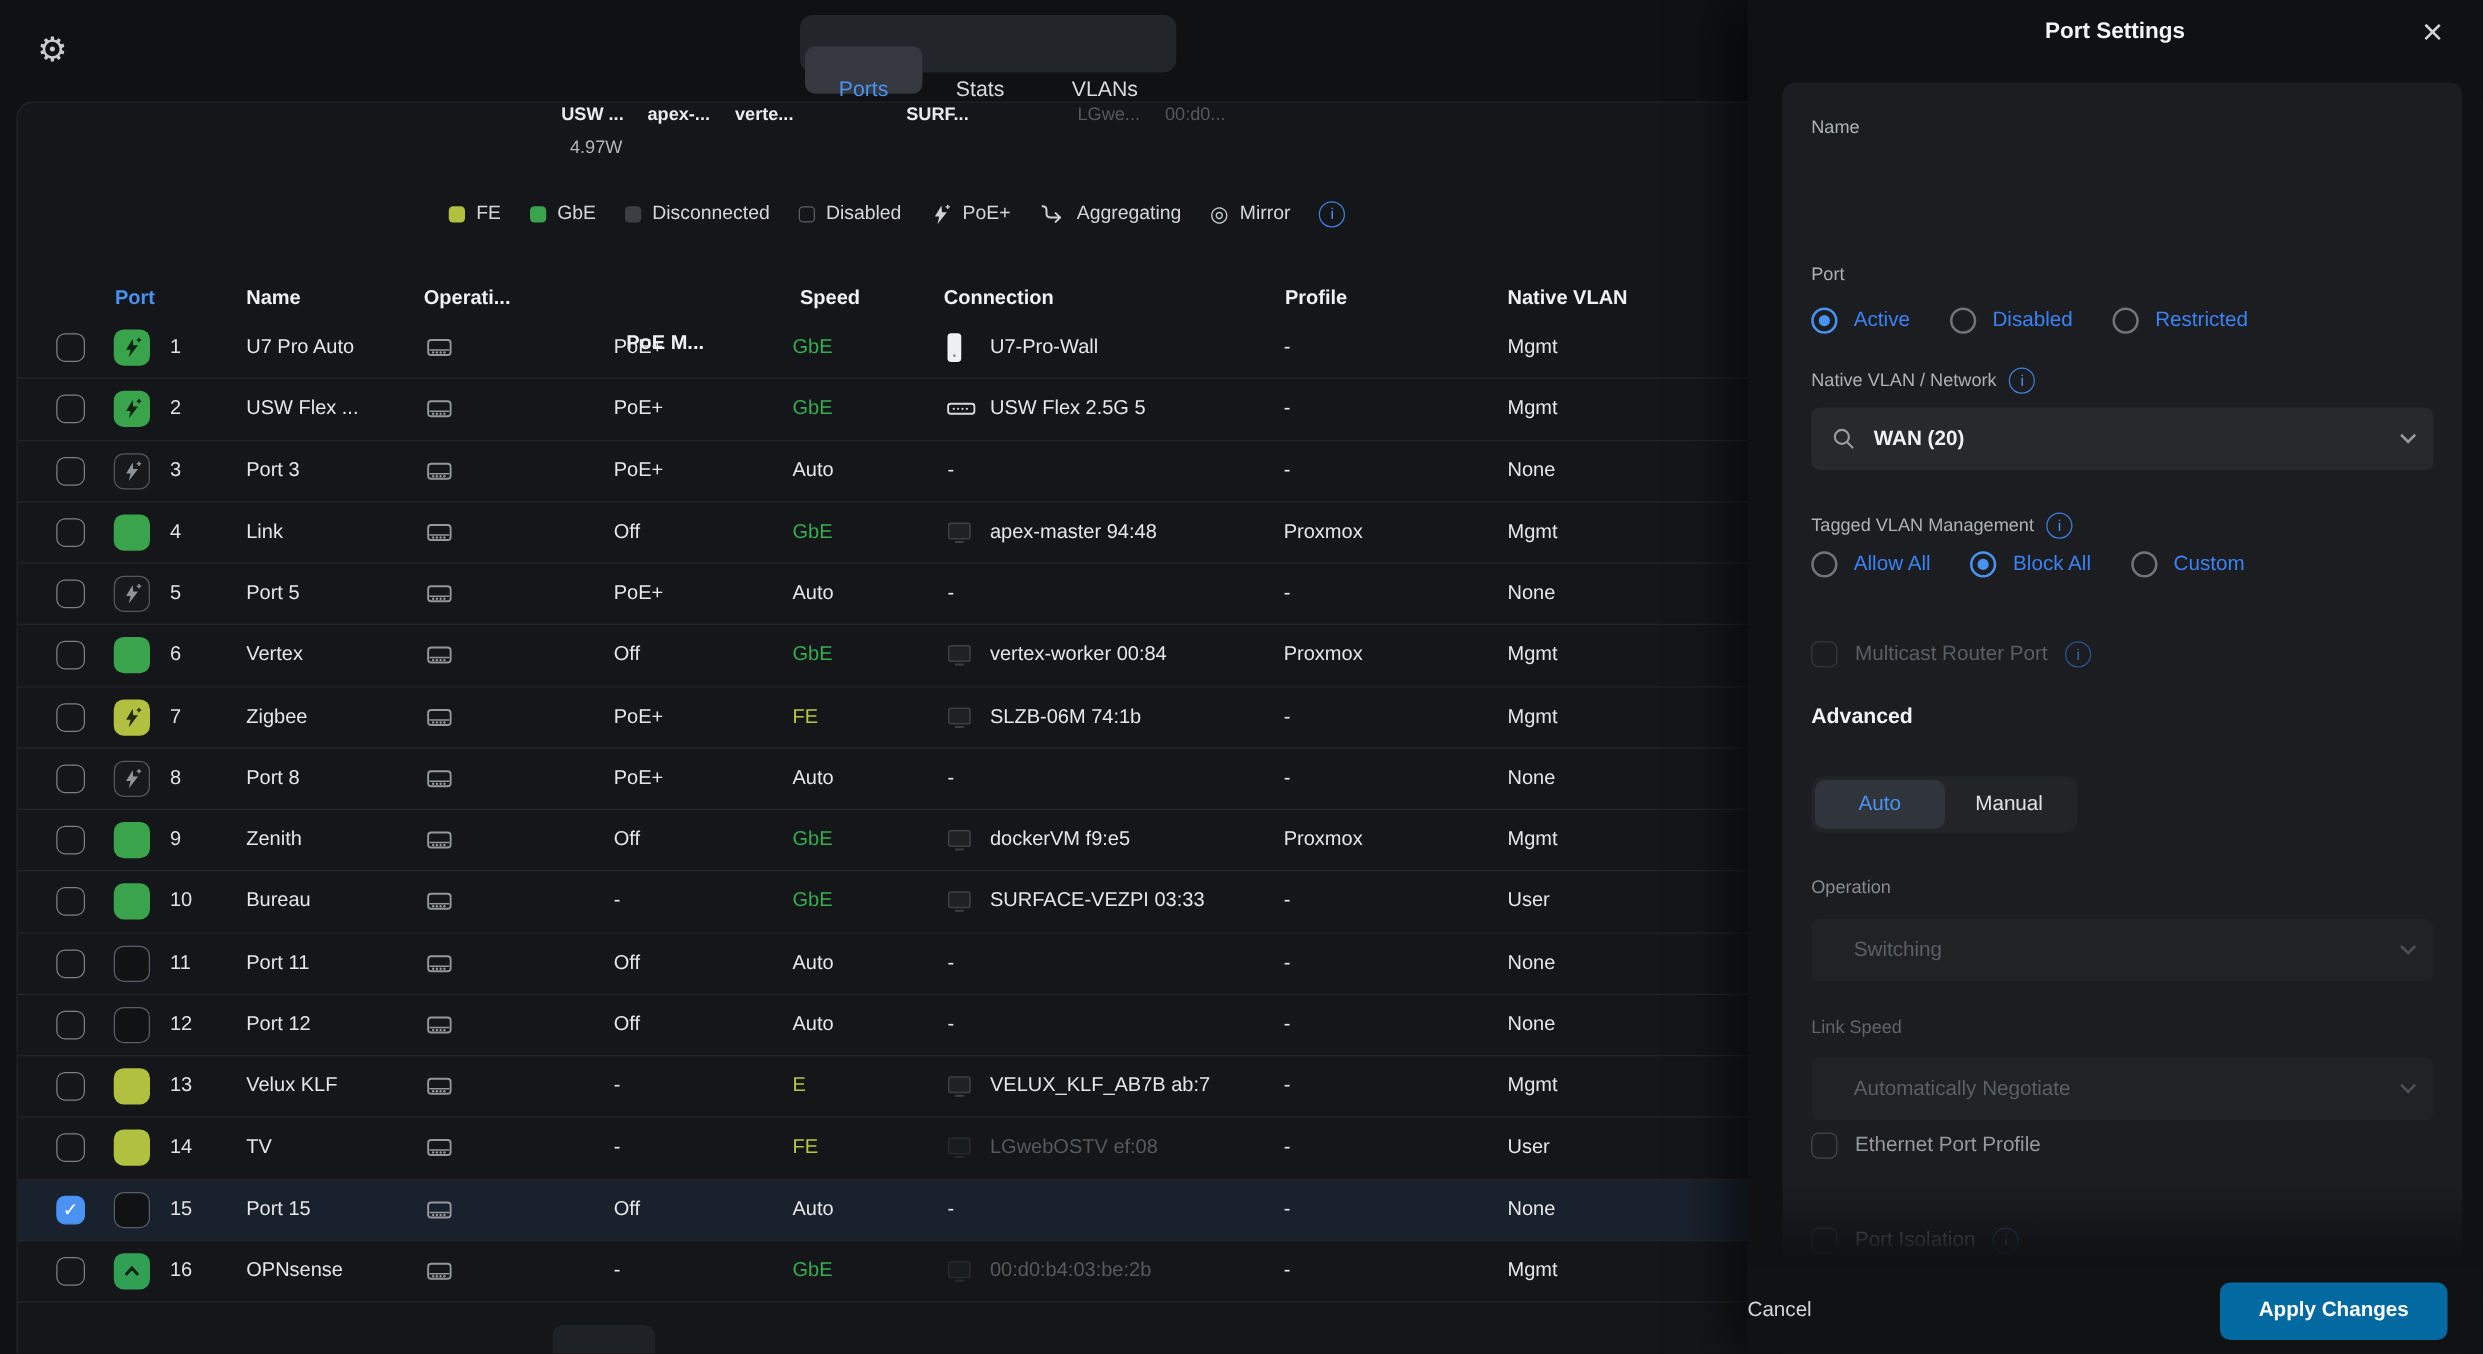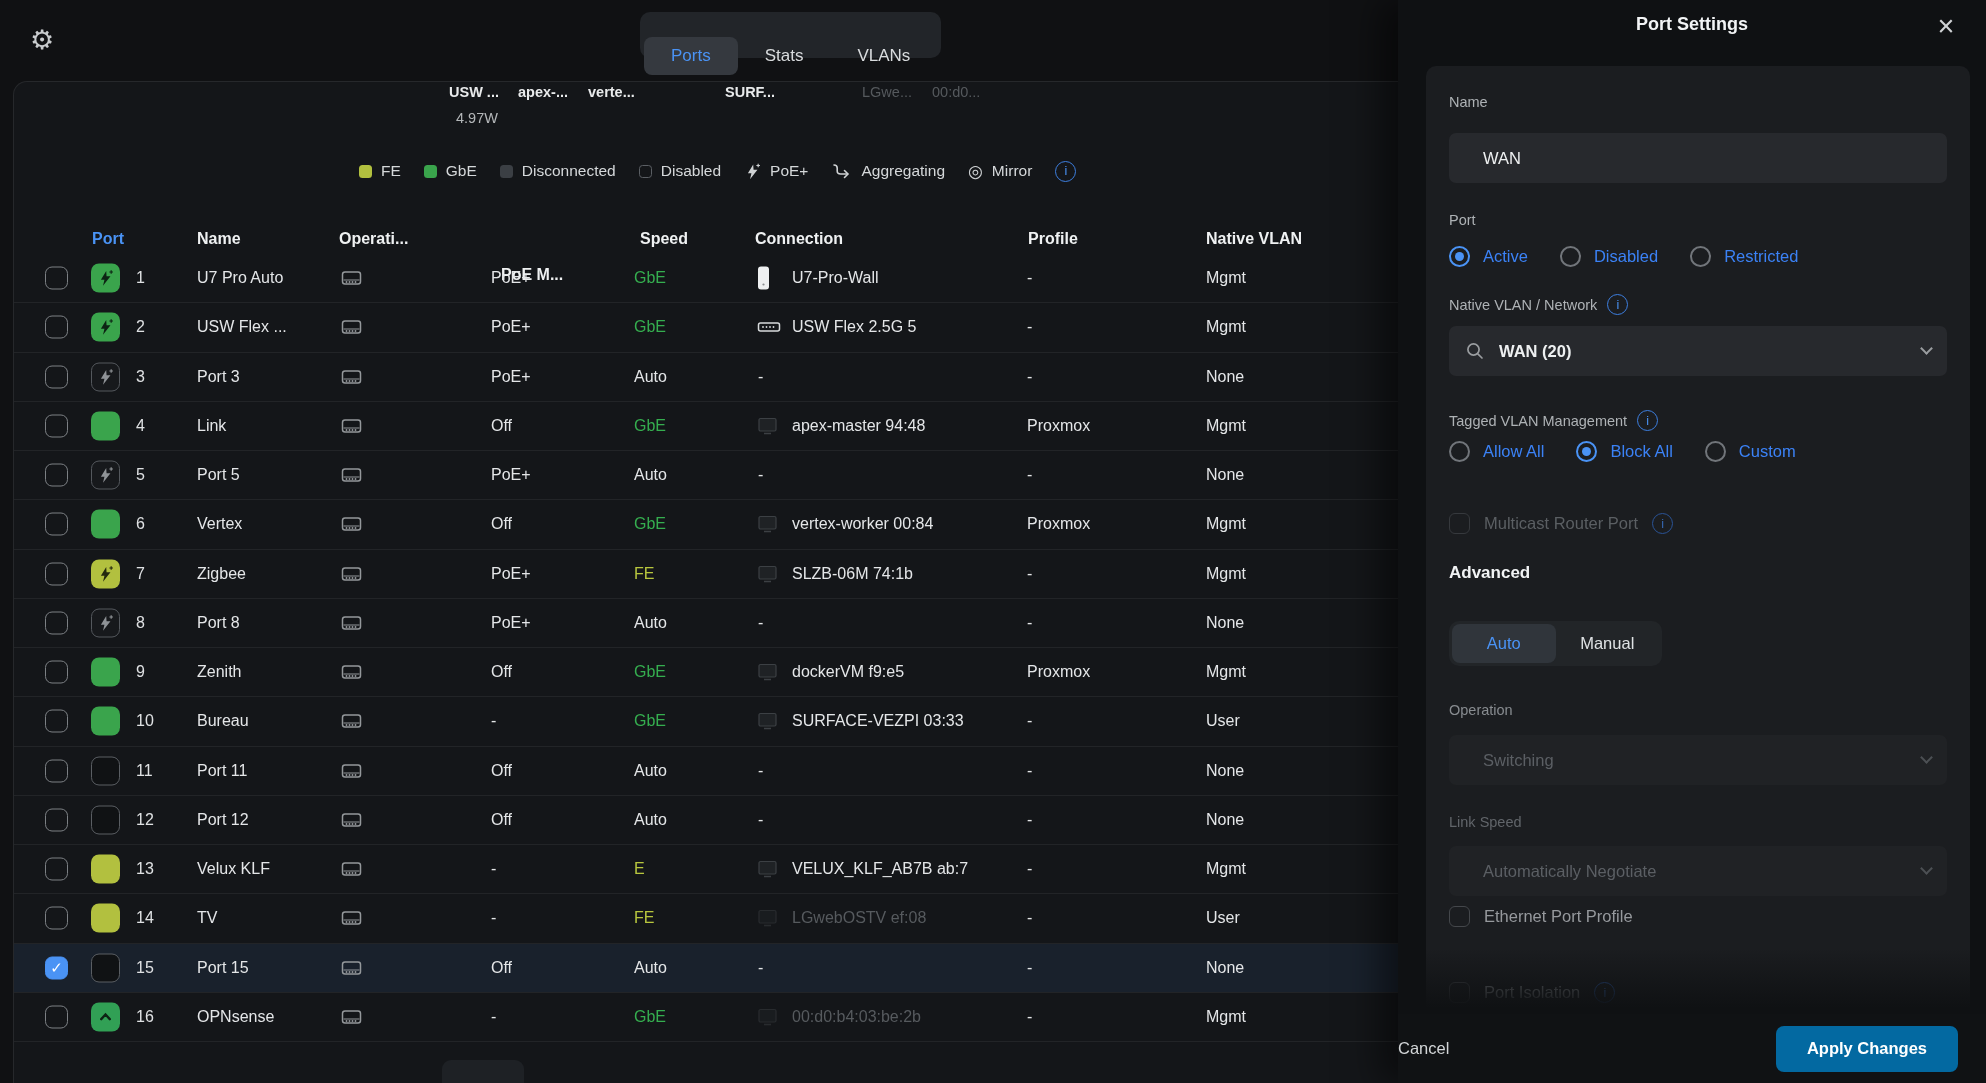--- a/index.html
+++ b/index.html
@@ -6,21 +6,21 @@
   html,body { width:1986px; height:1083px; overflow:hidden; background:#0c0d0f;
     font-family:"Liberation Sans", sans-serif; color:#e6e8ea; }
   .app { position:relative; width:1986px; height:1083px; background:#101113; }
 
   
   .topbar { position:absolute; left:0; top:0; width:100%; height:81px; background:#101113; }
   .gear-btn { position:absolute; left:22px; top:20px; width:40px; height:40px; background:none; border:none;
     color:#c9ccce; font-size:27px; line-height:40px; text-align:center; cursor:pointer; }
   .tabbar { position:absolute; left:640px; top:12px; height:46px; display:flex; align-items:center;
     background:#222529; border-radius:10px; padding:4px; }
-  .tab { height:38px; line-height:38px; padding:0 27px; font-size:17px; color:#d9dcde; border-radius:8px;
+  .tab { height:38px; line-height:38px; padding:16px 27px; font-size:17px; color:#d9dcde; border-radius:8px;
     background:none; border:none; font-family:inherit; cursor:pointer;margin-top:42px; }
   .tab.active { background:#35393f; color:#4a93f5; }
 
   
   .card { position:absolute; left:13px; top:81px; right:0; bottom:0; background:#141619;
     border-top:1px solid #26282b; border-left:1px solid #26282b; border-radius:14px 0 0 0; overflow:hidden; }
 
   .diag-label { position:absolute; top:2px; font-size:14.5px; font-weight:700; color:#e9ebec; white-space:nowrap; }
   .diag-label.dim { color:#55595d; font-weight:400; }
   .diag-power { position:absolute; left:442px; top:28px; font-size:14.5px; color:#b4b7b9; }
@@ -655,21 +655,20 @@
     <button class="page-btn"></button>
   </section>
 
   <aside class="drawer">
     <h1 class="drawer-title">Port Settings</h1>
     <button class="close">×</button>
 
     <div class="panel">
 
       <label class="f-label" style="top:28px">Name</label>
-      <input class="f-input" style="top: 67px;" value="WAN">
 
       <label class="f-label" style="top:146px">Port</label>
       <div class="radio-row" style="top:180px">
         <span class="radio-opt">
           <span class="radio checked"></span>
           <span>Active</span>
         </span>
         <span class="radio-opt">
           <span class="radio"></span>
           <span>Disabled</span>

